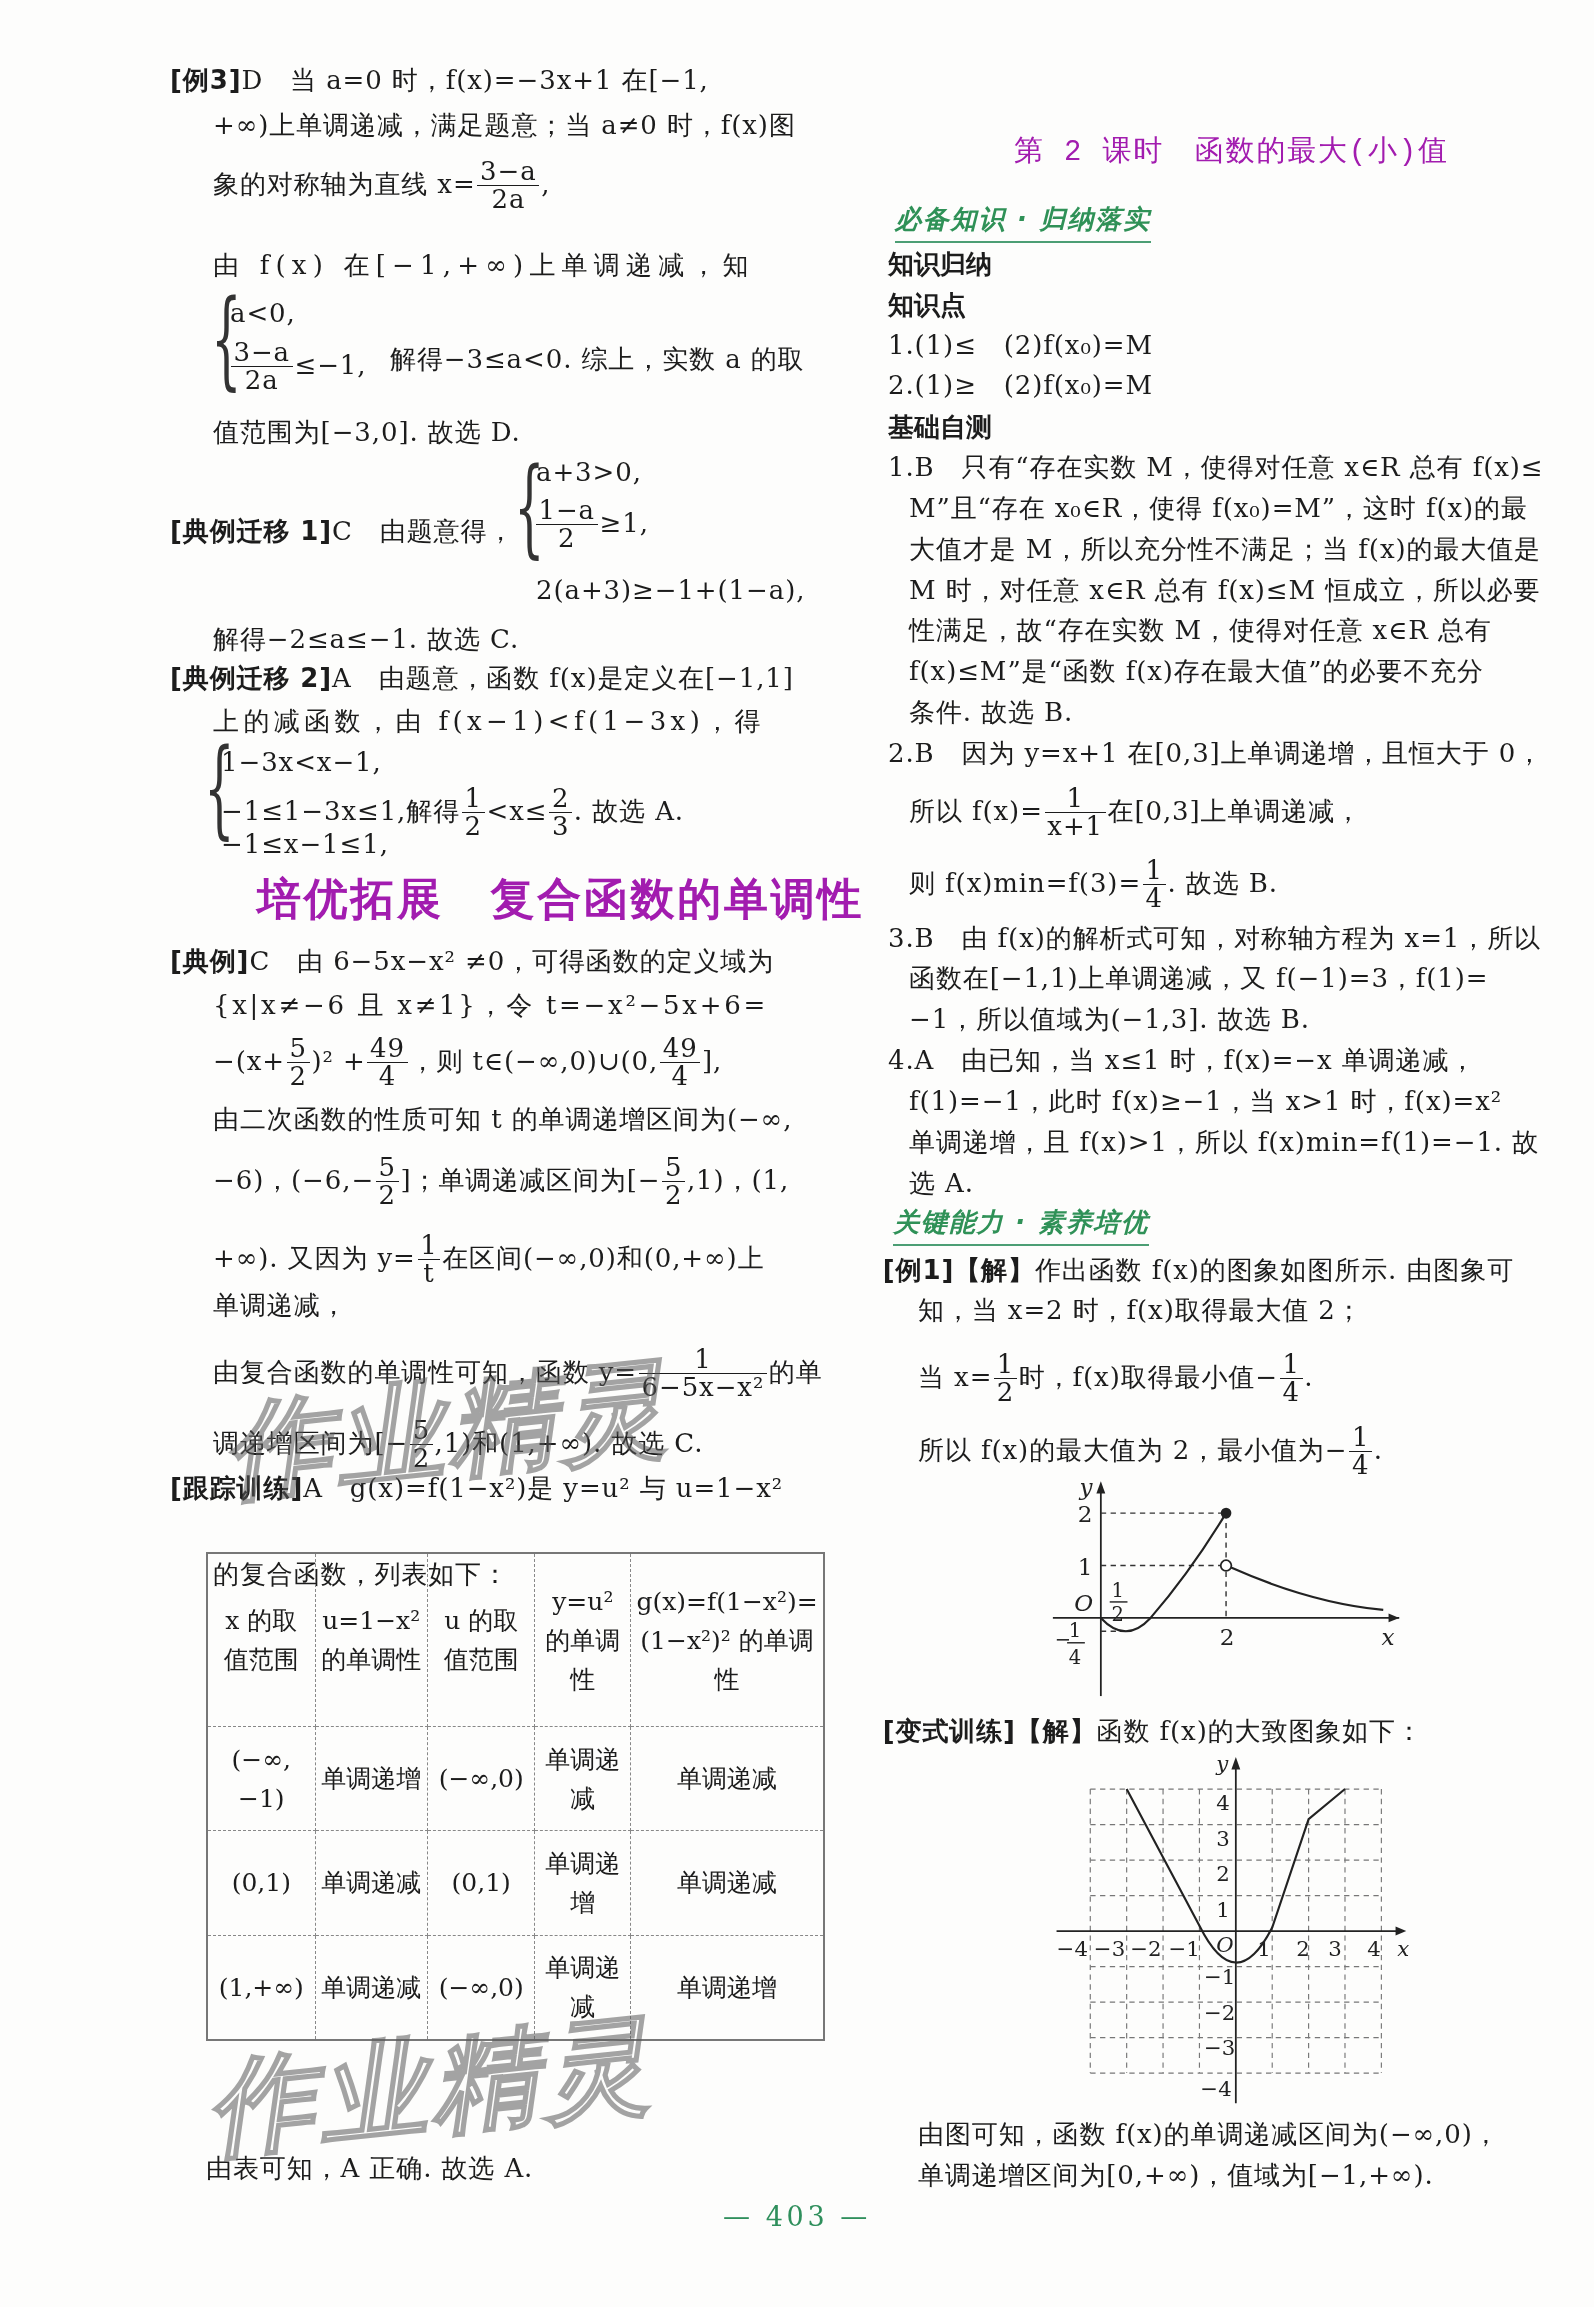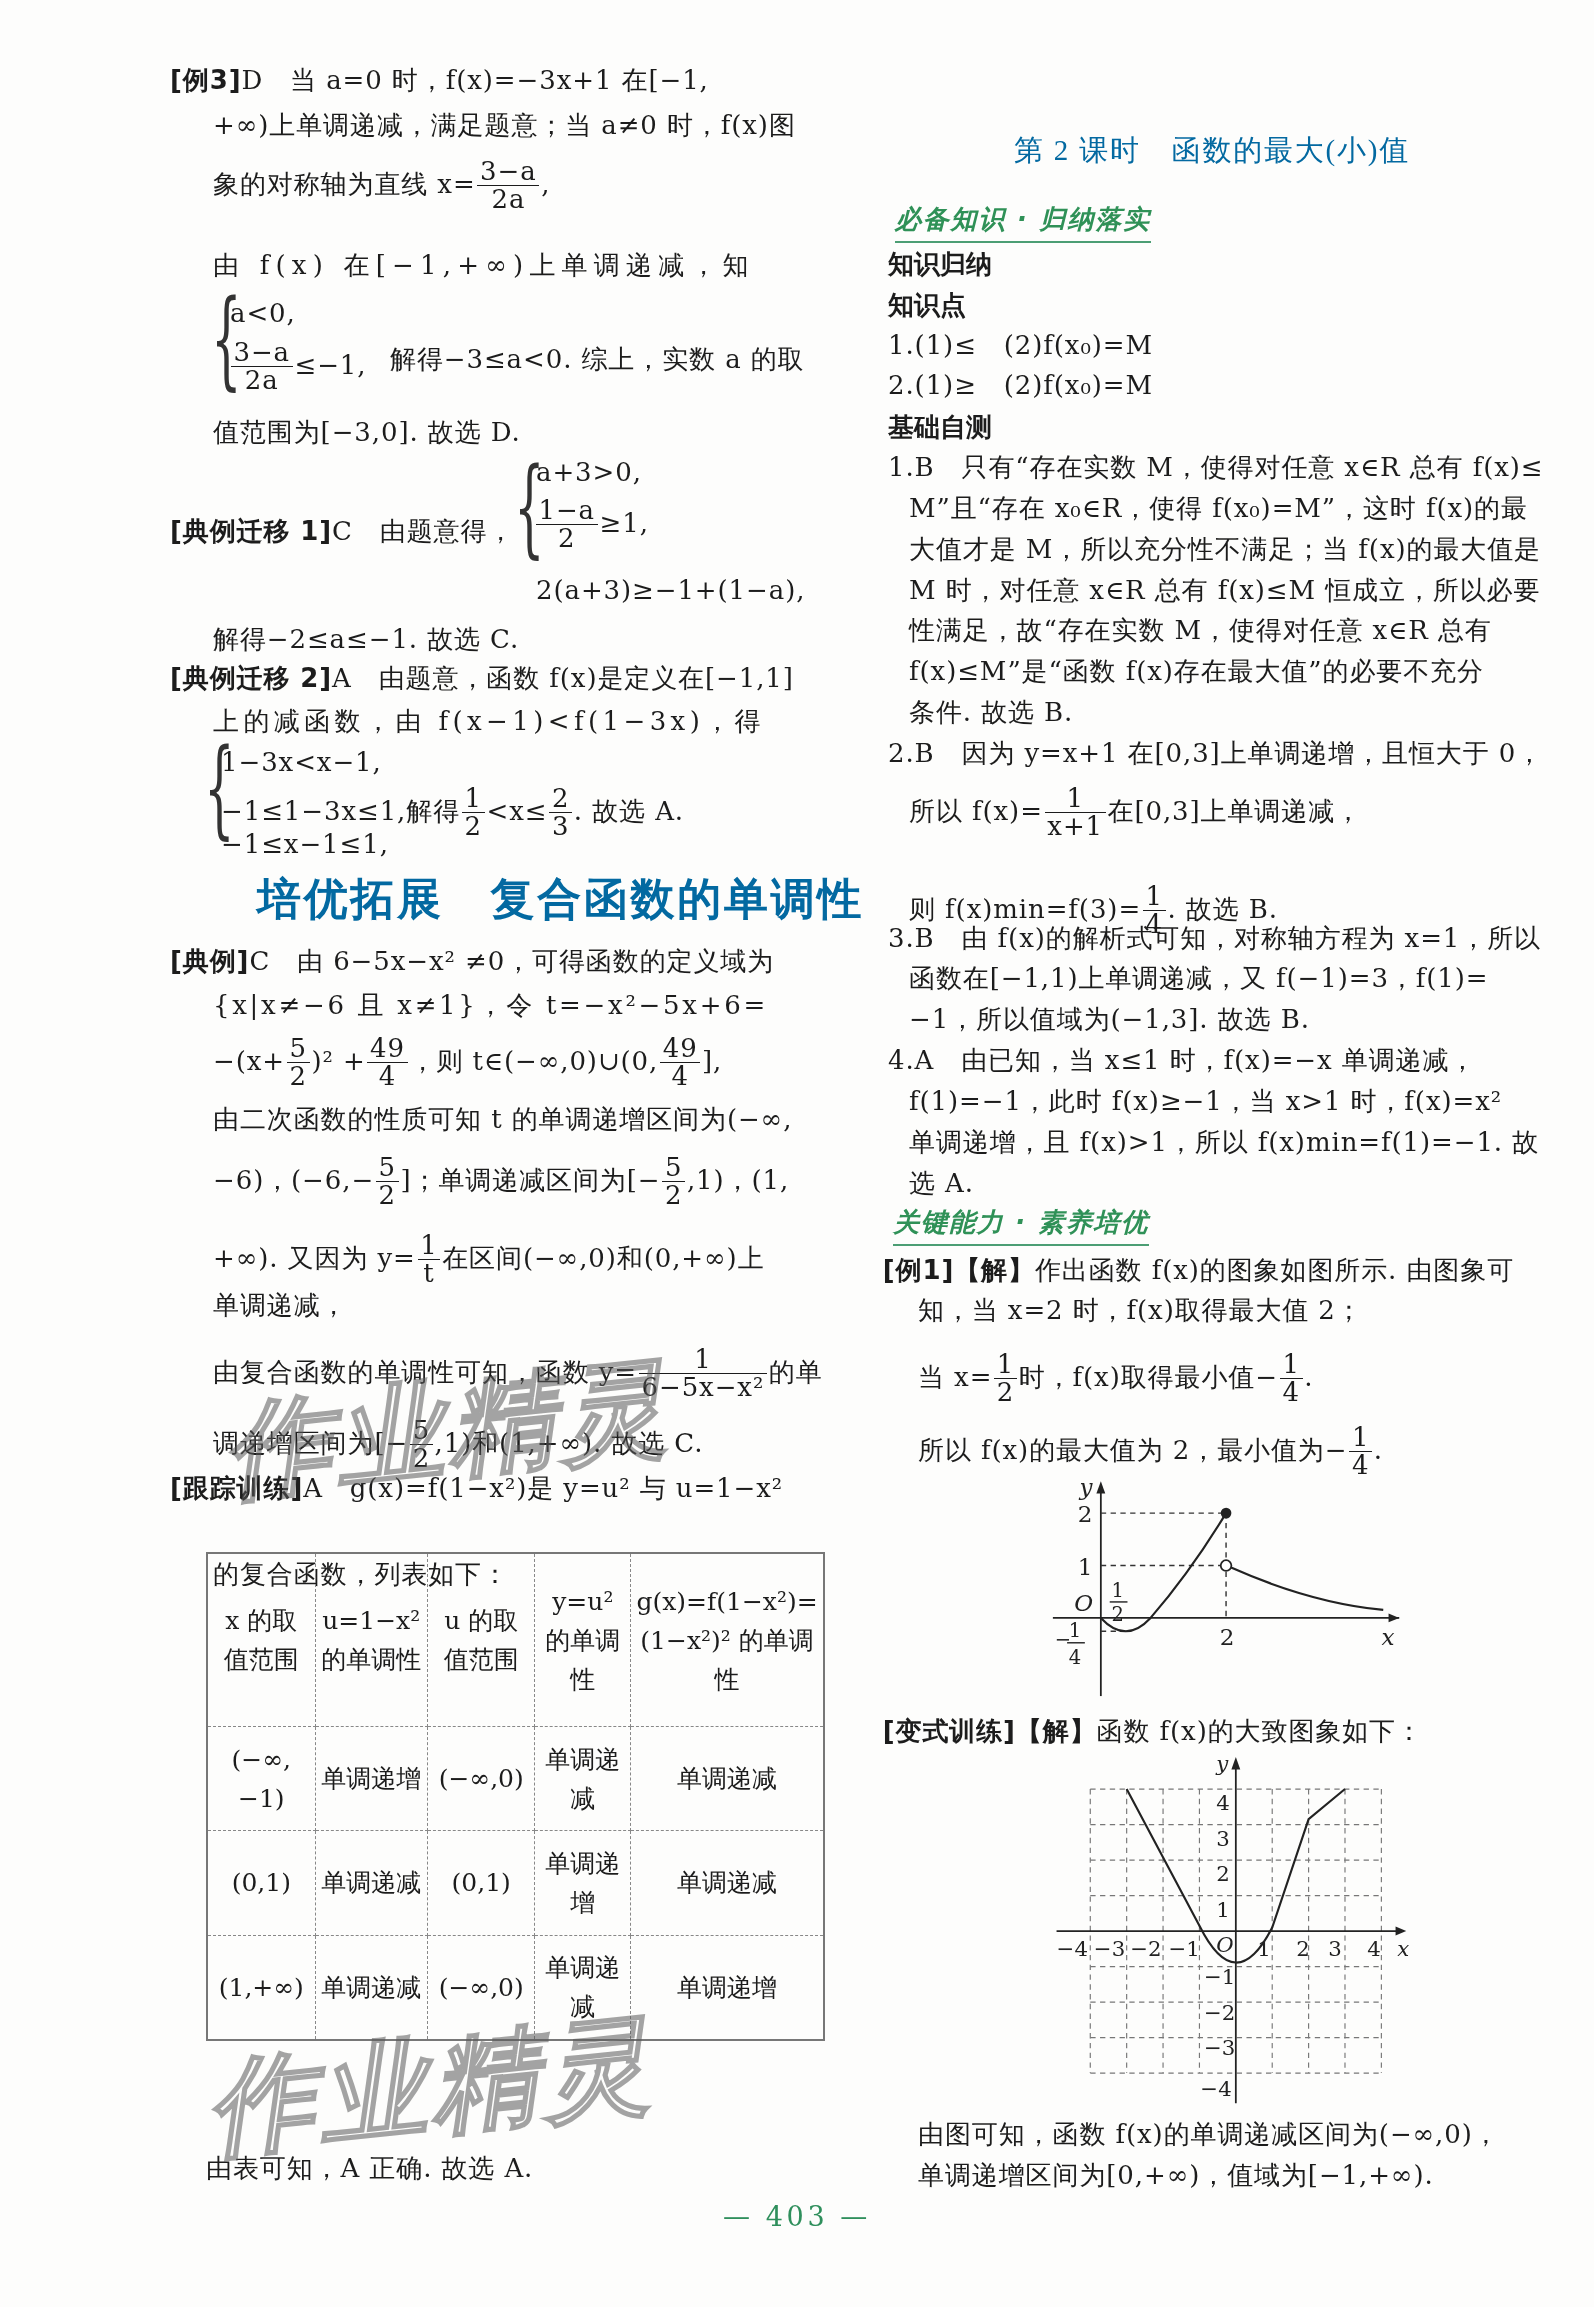--- a/index.html
+++ b/index.html
@@ -9,21 +9,21 @@
   .col{position:absolute;top:0;}
   .col-left{left:170px;width:657px;}
   .col-right{left:888px;width:661px;}
   .ln{position:absolute;white-space:nowrap;font-size:26px;line-height:36px;letter-spacing:0.9px;}
   .ind{left:43px;}
   .lbl{font-family:"DejaVu Sans","Liberation Sans",sans-serif;font-weight:bold;}
   .frac{display:inline-block;vertical-align:middle;text-align:center;margin:0 1.8px;line-height:27px;}
   .frac .num{display:block;border-bottom:1.8px solid #1c1c1c;padding:0 2.7px;}
   .frac .den{display:block;padding:0 2.7px;}
   .brace{position:absolute;font-size:107px;line-height:107px;font-family:"DejaVu Serif",serif;font-weight:100;color:#333;transform:scaleX(0.45);transform-origin:left top;}
-  .green-title{position:absolute;color:#0369a1;font-family:Liberation Serif, serif;font-weight:bold;white-space:nowrap;}
+  .green-title{position:absolute;color:#a21caf;font-family:Liberation Mono, monospace;font-weight:bold;white-space:nowrap;}
   .sec-head{position:absolute;color:#2f9157;font-family:"DejaVu Sans","Liberation Sans",sans-serif;font-weight:bold;font-style:italic;font-size:26px;
             border-bottom:2.7px solid #4c9e74;padding-bottom:3.6px;white-space:nowrap;letter-spacing:1.8px;}
   .sub-head{position:absolute;font-family:"DejaVu Sans","Liberation Sans",sans-serif;font-weight:bold;font-size:26px;white-space:nowrap;}
   table.mono{position:absolute;left:36px;top:1552px;width:619px;border-collapse:collapse;
              font-size:25px;border:2.7px double #777;}
   table.mono td{border:1.3px dashed #888;text-align:center;vertical-align:middle;padding:3.6px 5.3px;line-height:39px;}
   table.mono tr.head td{height:165px;line-height:39px;}
   table.mono tr.body td{height:96px;}
   .watermark{position:absolute;font-family:"DejaVu Sans",sans-serif;font-weight:bold;font-style:italic;
              color:transparent;-webkit-text-stroke:1.8px rgba(90,90,90,0.55);letter-spacing:5.3px;white-space:nowrap;}
@@ -158,21 +158,21 @@
     <div class="ln" style="left:21px;top:531px;">大值才是 M，所以充分性不满足；当 f(x)的最大值是</div>
     <div class="ln" style="left:21px;top:572px;">M 时，对任意 x∈R 总有 f(x)≤M 恒成立，所以必要</div>
     <div class="ln" style="left:21px;top:612px;">性满足，故“存在实数 M，使得对任意 x∈R 总有</div>
     <div class="ln" style="left:21px;top:653px;">f(x)≤M”是“函数 f(x)存在最大值”的必要不充分</div>
     <div class="ln" style="left:21px;top:694px;">条件. 故选 B.</div>
 
     <div class="ln" style="left:0;top:735px;">2.B　因为 y=x+1 在[0,3]上单调递增，且恒大于 0，</div>
     <div class="ln" style="left:21px;top:785px;">
       <span>所以 f(x)=</span><span class="frac"><span class="num">1</span><span class="den">x+1</span></span><span>在[0,3]上单调递减，</span>
     </div>
-    <div class="ln" style="left:21px;top:857px;margin-top:26px;">
+    <div class="ln" style="left:21px;top:857px;">
       <span>则 f(x)min=f(3)=</span><span class="frac"><span class="num">1</span><span class="den">4</span></span><span>. 故选 B.</span>
     </div>
 
     <div class="ln" style="left:0;top:920px;">3.B　由 f(x)的解析式可知，对称轴方程为 x=1，所以</div>
     <div class="ln" style="left:21px;top:960px;">函数在[−1,1)上单调递减，又 f(−1)=3，f(1)=</div>
     <div class="ln" style="left:21px;top:1001px;">−1，所以值域为(−1,3]. 故选 B.</div>
 
     <div class="ln" style="left:0;top:1042px;">4.A　由已知，当 x≤1 时，f(x)=−x 单调递减，</div>
     <div class="ln" style="left:21px;top:1083px;">f(1)=−1，此时 f(x)≥−1，当 x&gt;1 时，f(x)=x²</div>
     <div class="ln" style="left:21px;top:1124px;">单调递增，且 f(x)&gt;1，所以 f(x)min=f(1)=−1. 故</div>

